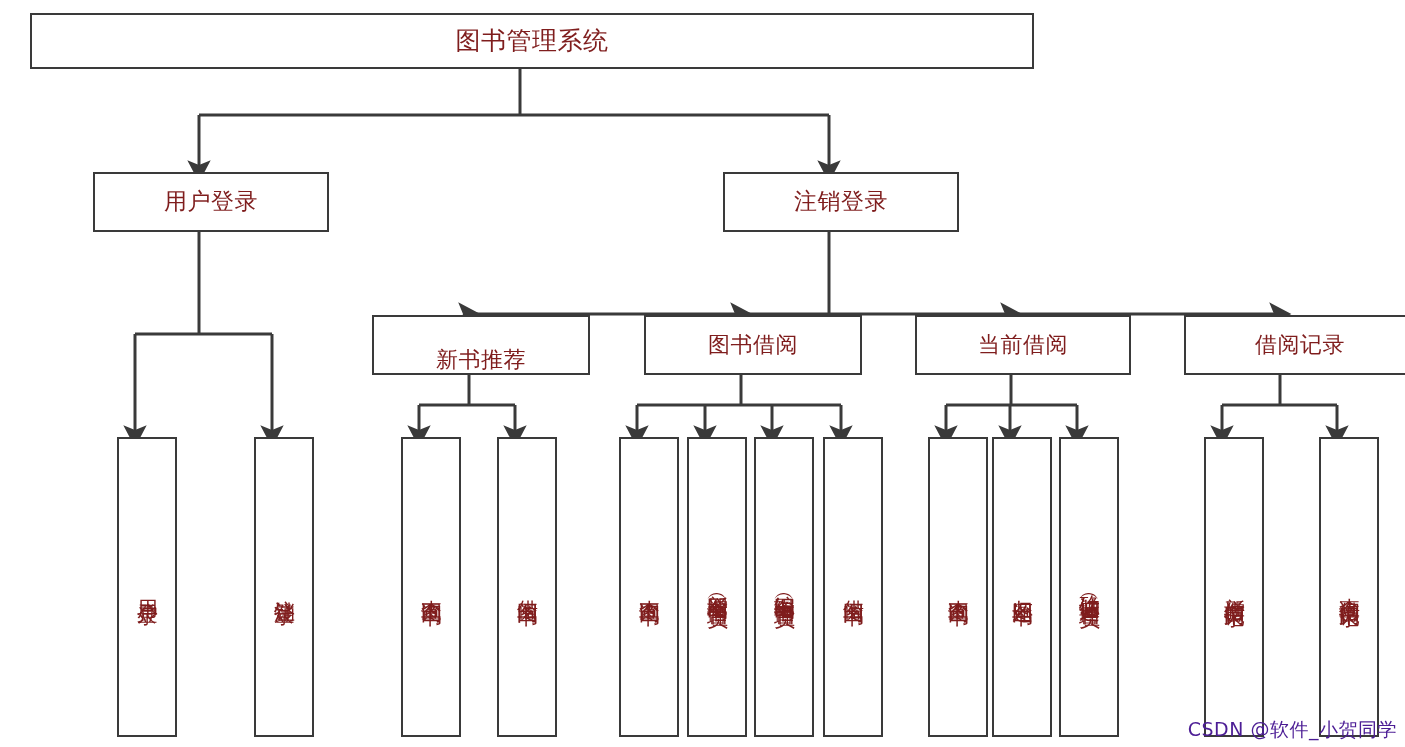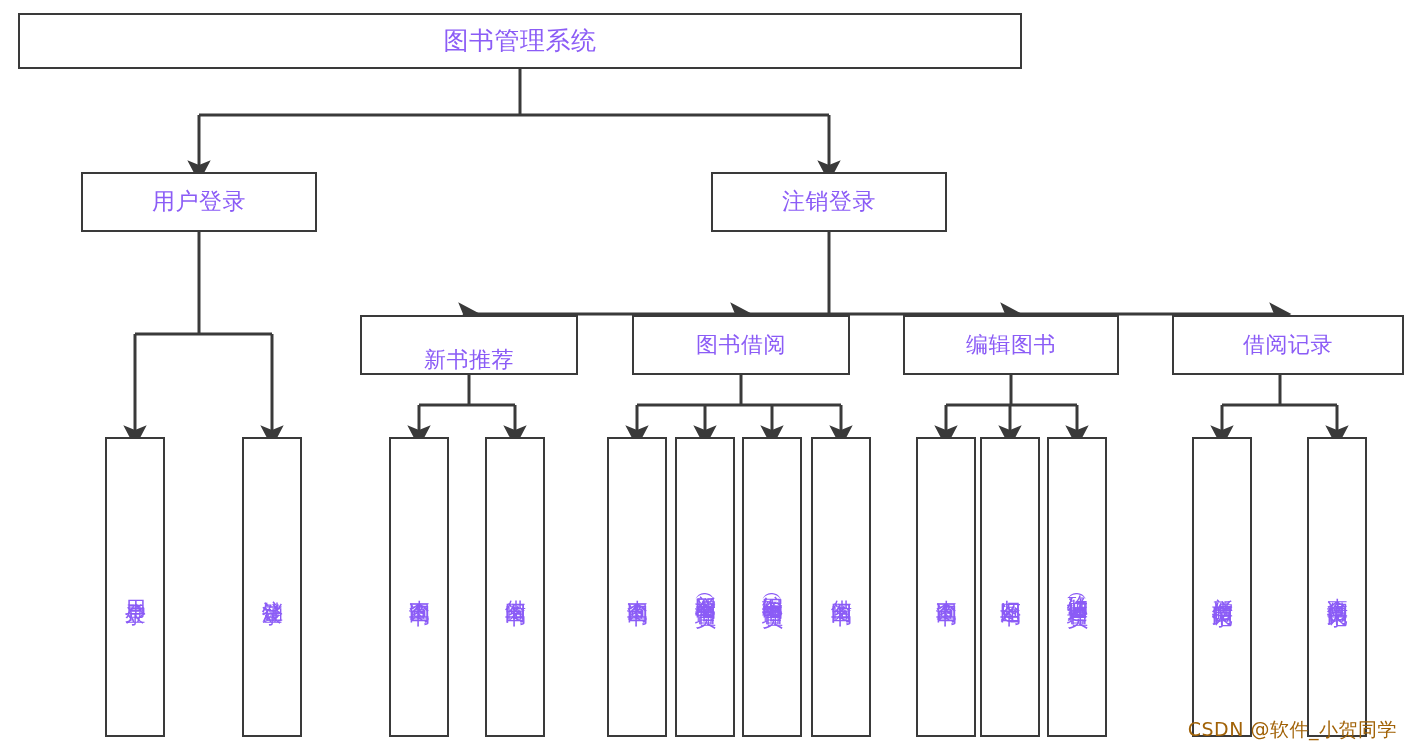--- a/index.html
+++ b/index.html
@@ -23,22 +23,23 @@
   }
   .node{
     position:absolute;
     box-sizing:border-box;
     background:#ffffff;
     border:2.5px solid #3a3a3a;
     display:flex;
     align-items:center;
     justify-content:center;
     text-align:center;
-    color:#8b5cf6;
+    color:#7f1d1d;
     z-index:2;
+    margin-left:12px;
   }
   .node .label{
     display:block;
     line-height:1.18;
     letter-spacing:0.5px;
     white-space:nowrap;
   }
   .node.root .label{font-size:25px;}
   .node.lvl2 .label{font-size:23px;}
   .node.lvl3 .label{font-size:22px;}
@@ -53,21 +54,21 @@
     font-size:21px;
     line-height:1.28;
     letter-spacing:2px;
     white-space:nowrap;
   }
   #watermark{
     position:absolute;
     right:8px;
     bottom:4px;
     font-size:19px;
-    color:#a16207;
+    color:#4c1d95;
     letter-spacing:0.5px;
     z-index:5;
     white-space:nowrap;
   }
 </style>
 </head>
 <body>
 
 <div id="canvas">
 
@@ -128,21 +129,21 @@
 
   <div class="node lvl3" style="left:360px;top:315px;width:218px;height:60px;align-items:flex-end;">
     <span class="label">新书推荐</span>
   </div>
 
   <div class="node lvl3" style="left:632px;top:315px;width:218px;height:60px;">
     <span class="label">图书借阅</span>
   </div>
 
   <div class="node lvl3" style="left:903px;top:315px;width:216px;height:60px;">
-    <span class="label">编辑图书</span>
+    <span class="label">当前借阅</span>
   </div>
 
   <div class="node lvl3" style="left:1172px;top:315px;width:232px;height:60px;">
     <span class="label">借阅记录</span>
   </div>
 
   <div class="node leaf" style="left:105px;top:437px;width:60px;height:300px;">
     <span class="label">用户登录</span>
   </div>
 

